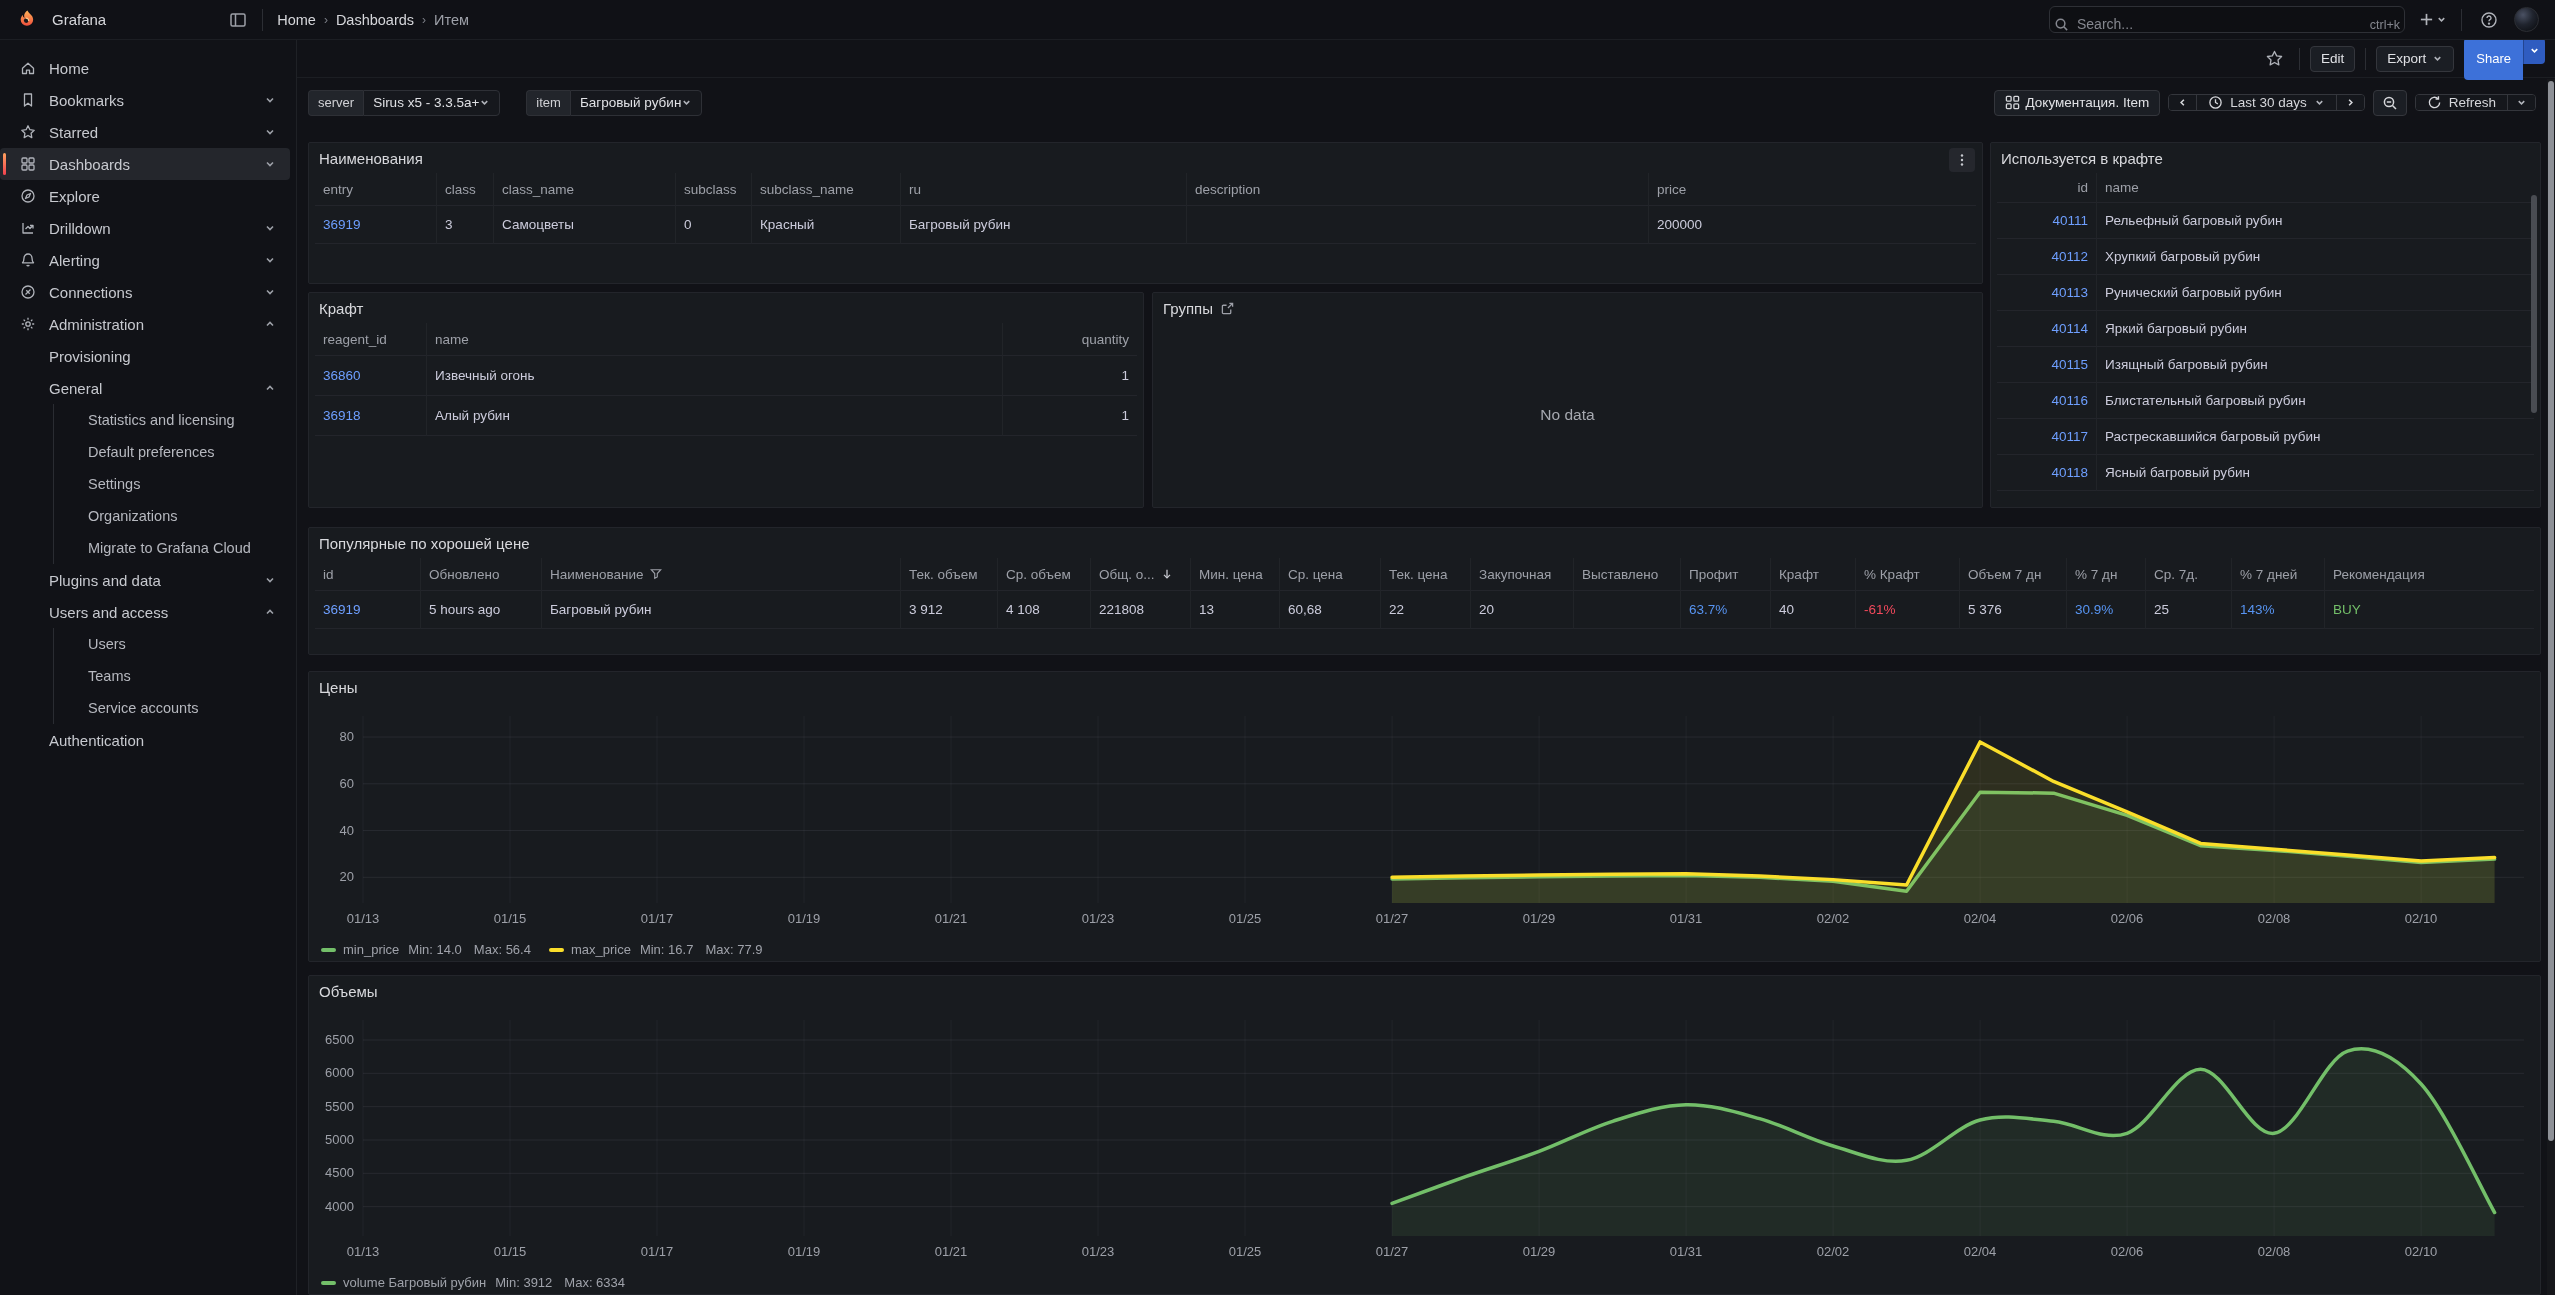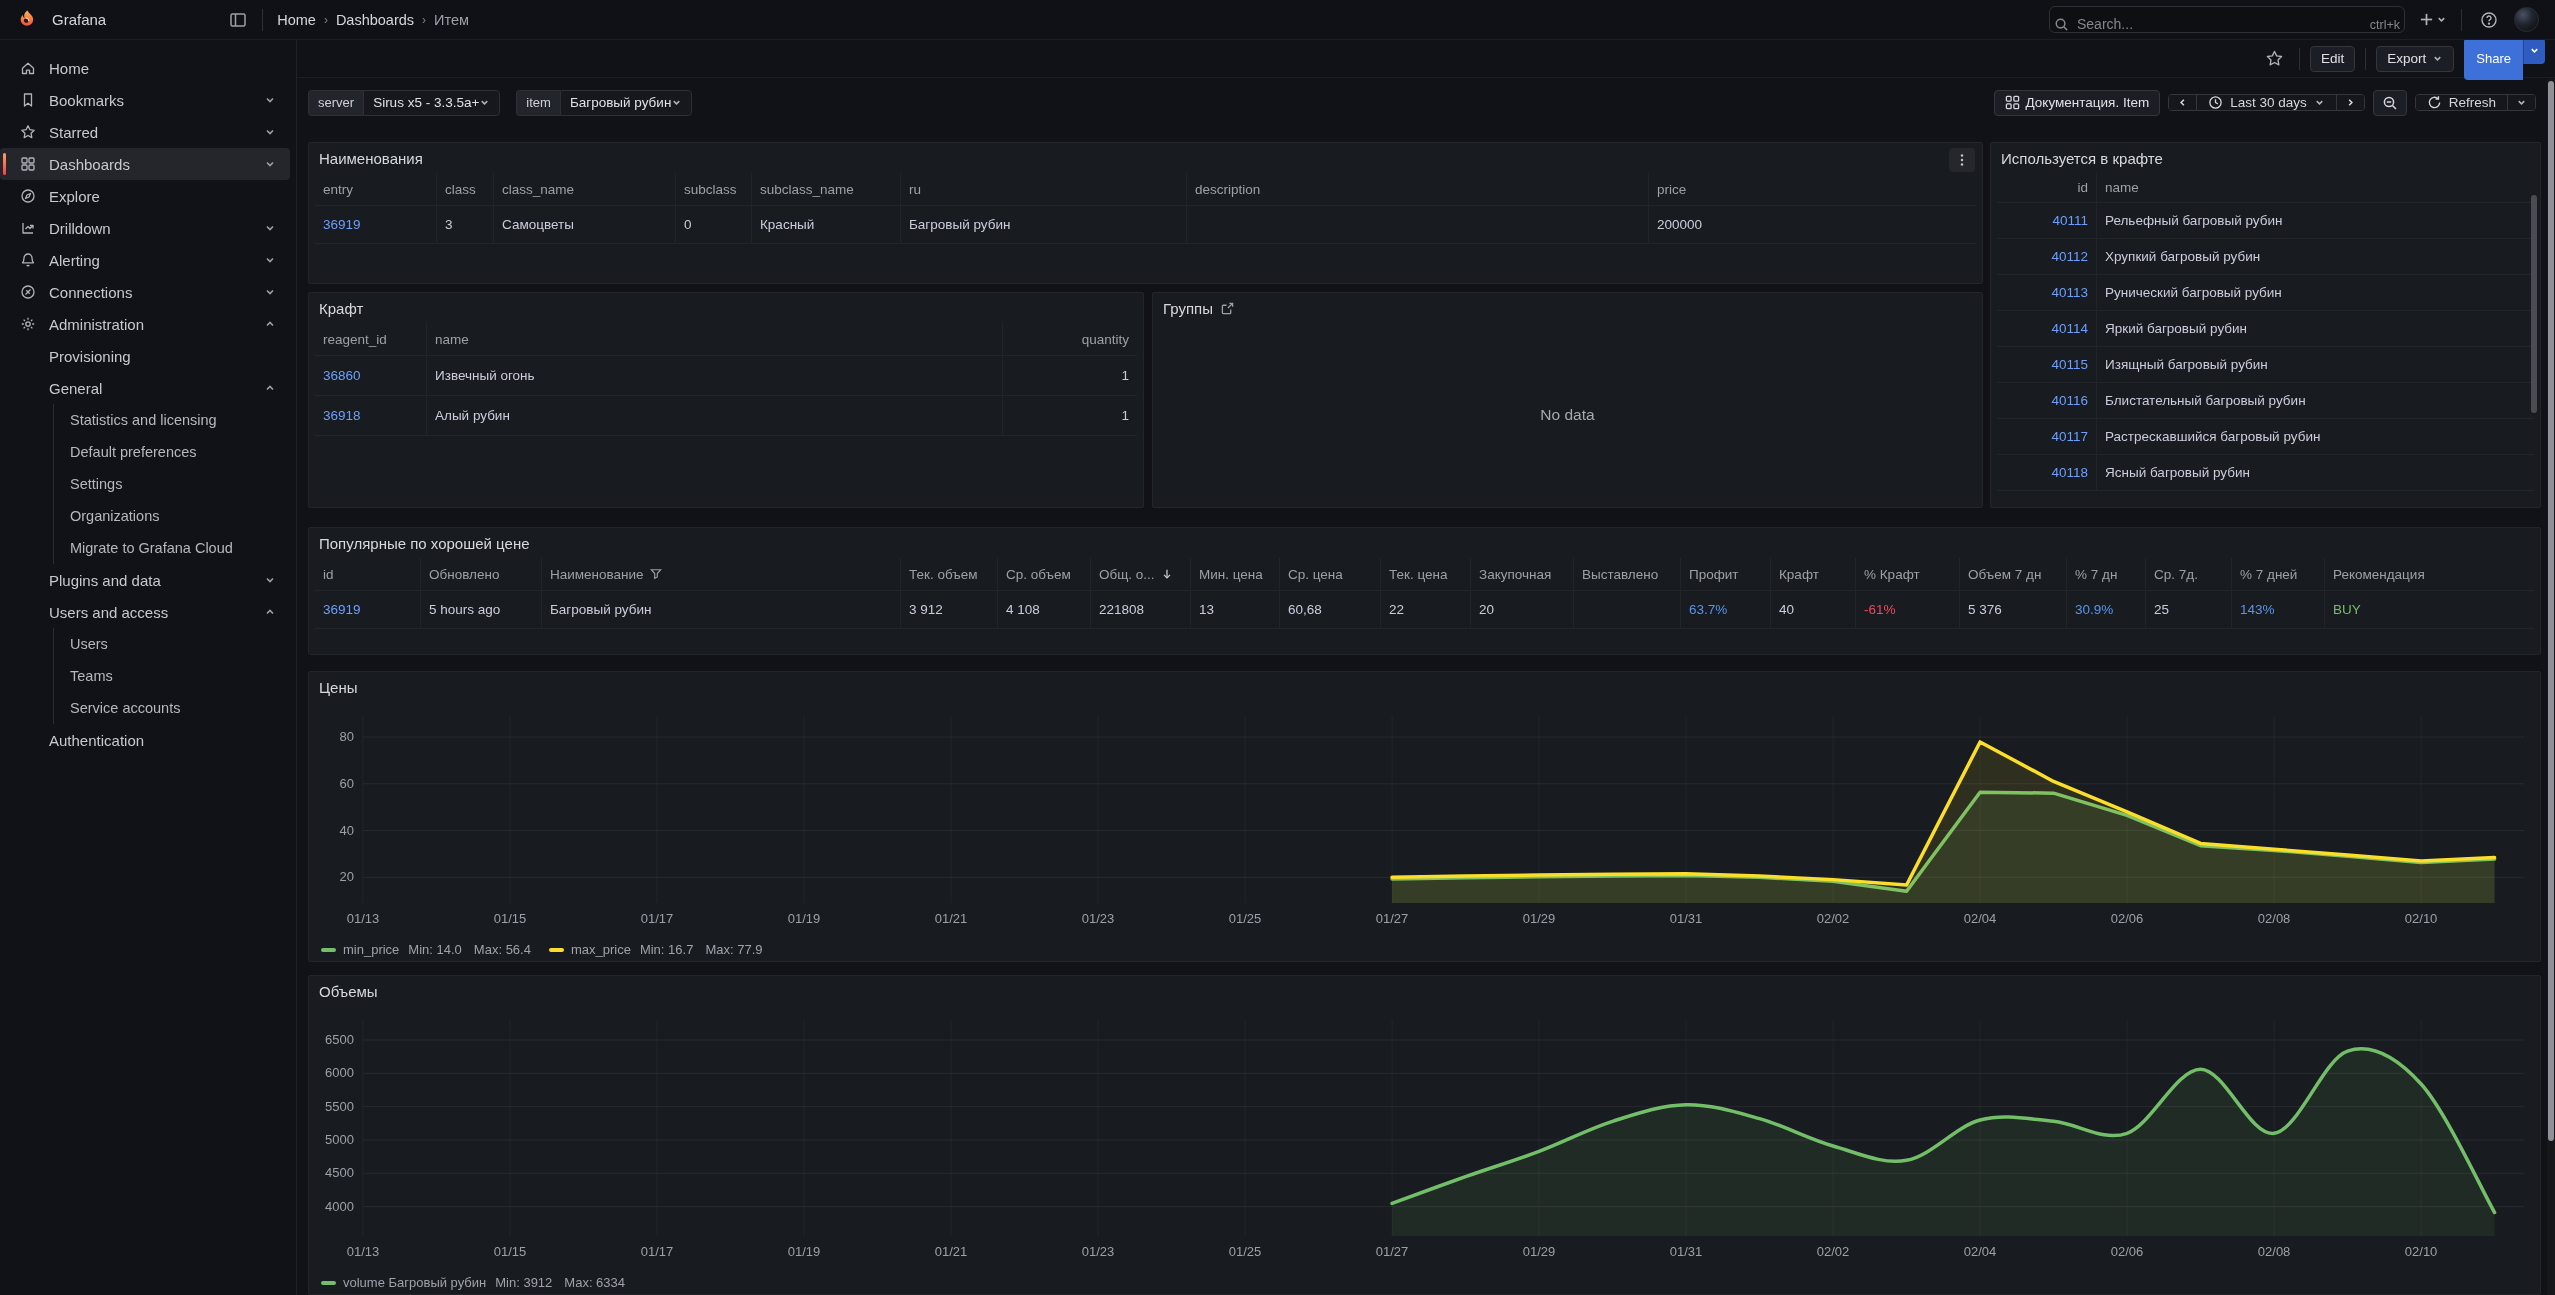--- a/index.html
+++ b/index.html
@@ -27,21 +27,21 @@
     background:radial-gradient(circle at 35% 30%, #4a5163 0%, #20242e 45%, #07080b 100%);
     border:1px solid #2c2e34; cursor:pointer; }
 
   
   .sidebar { position:absolute; left:0; top:40px; width:297px; bottom:0; background:#111217;
     border-right:1px solid #1f2126; padding-top:12px; overflow:hidden; }
   .side-item { position:relative; height:32px; display:flex; align-items:center; font-size:15px;
     color:#c7c9cf; cursor:pointer; margin:0 6px 0 0; border-radius:4px; }
   .side-item .s-icon { width:16px; margin-left:20px; margin-right:13px; color:#b0b3ba; }
   .side-item.lvl1 { padding-left:49px; }
-  .side-item.lvl2 { padding-left:70px; font-size:14.5px; color:#b6b8bf; }
+  .side-item.lvl2 { padding-left:88px; font-size:14.5px; color:#b6b8bf; }
   .side-item.lvl2::before { content:""; position:absolute; left:53px; top:0; bottom:0; width:1px; background:#2a2c32; }
   .side-item .chev { position:absolute; right:14px; color:#9da0a8; }
   .side-item.active { background:#24262c; }
   .side-item.active::after { content:""; position:absolute; left:3px; top:5px; bottom:5px; width:3px;
     border-radius:2px; background:linear-gradient(180deg,#ffa25f,#f0414e); }
 
   
   .toolbar { position:absolute; left:297px; top:40px; right:0; height:38px; border-bottom:1px solid #1c1e23;
     display:flex; align-items:center; justify-content:flex-end; padding-right:10px; background:#111217; }
   .tb-icon { color:#b0b3ba; width:30px; height:26px; cursor:pointer; }
@@ -50,21 +50,21 @@
     background:#1b1e24; border:1px solid #34363c; color:#e0e1e5; font-size:13.5px; cursor:pointer; white-space:nowrap; }
   .btn .bchev { color:#b0b3ba; }
   .share-group { display:flex; margin-left:10px; }
   .share-main { height:42px; display:flex; align-items:center; padding:0 12px; border-radius:4px 0 0 4px;
     color:#fff; font-size:13px; font-weight:500; cursor:pointer; }
   .share-chev { width:22px; height:26px; border-radius:0 4px 4px 0; display:flex; align-items:center;
     justify-content:center; color:#fff; cursor:pointer; border-left:1px solid rgba(0,0,0,.25); }
 
   .controls { position:absolute; left:297px; top:79px; right:8px; height:47px; display:flex;
     align-items:center; padding:0 11px; }
-  .var-group { display:flex; align-items:stretch; margin-right:16px; height:26px; cursor:pointer; }
+  .var-group { display:flex; align-items:stretch; margin-right:26px; height:26px; cursor:pointer; }
   .var-label { background:#22252b; border:1px solid #2e3036; border-right:none; border-radius:4px 0 0 4px;
     display:flex; align-items:center; padding:0 9px; font-size:13px; color:#d0d1d5; }
   .var-value { background:#16181d; border:1px solid #2e3036; border-radius:0 4px 4px 0; display:flex;
     align-items:center; gap:0; padding:0 9px; font-size:13.5px; color:#e0e1e5; }
   .ctl-right { margin-left:auto; display:flex; align-items:center; gap:8px; }
   .seg-group { display:flex; height:17px; border:1px solid #34363c; border-radius:4px; overflow:hidden; }
   .seg { display:flex; align-items:center; justify-content:center; padding:0 8px; color:#d6d7db;
     font-size:13.5px; cursor:pointer; gap:7px; background:#15171c; }
   .seg + .seg { border-left:1px solid #34363c; }
   .seg.main { padding:0 11px; font-weight:500; }

